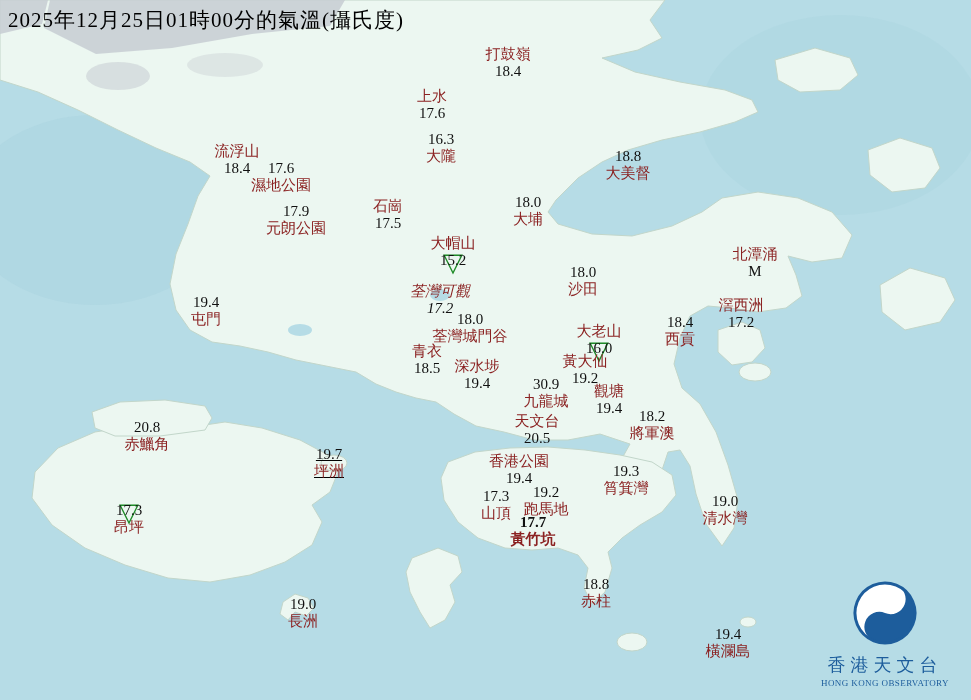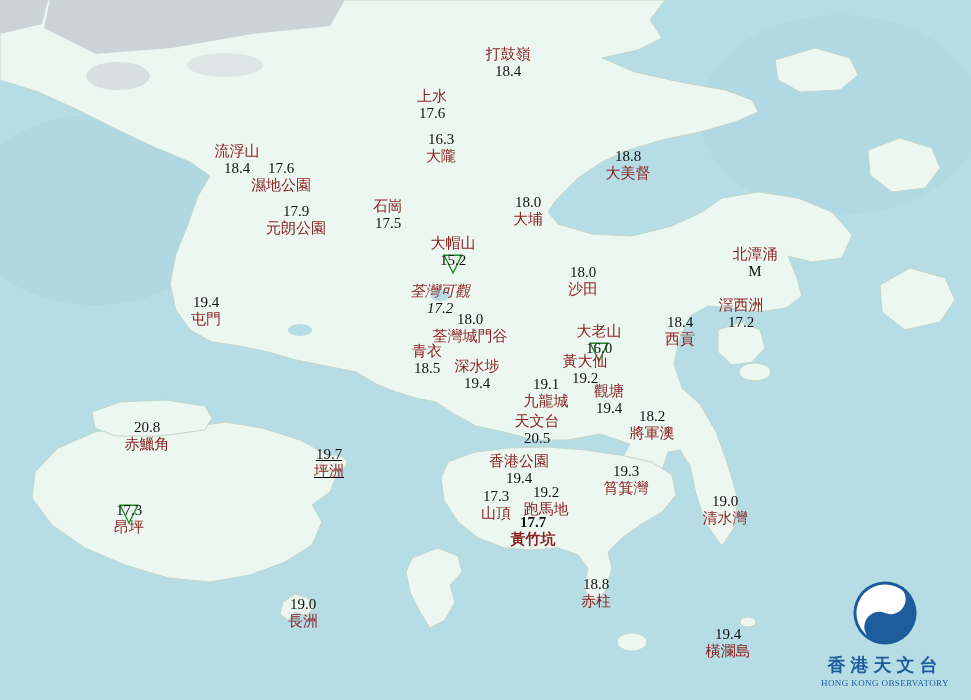--- a/index.html
+++ b/index.html
@@ -34,21 +34,21 @@
   .station .val{position:relative;z-index:2;margin-top:20px;}
   .tri{
     position:absolute;left:50%;top:56%;transform:translate(-50%,-50%);
     font-size:26px;line-height:1;color:var(--marker);z-index:1;
     font-family:"DejaVu Sans",sans-serif;font-weight:bold;
   }
   .logo{
     position:absolute;right:16px;bottom:12px;width:140px;text-align:center;z-index:5;
   }
   .logo-zh{
-    color:var(--logo);font-weight:bold;font-size:18px;letter-spacing:5px;margin-top:2px;
+    color:var(--logo);font-weight:normal;font-size:18px;letter-spacing:5px;margin-top:2px;
   }
   .logo-en{
     color:var(--logo);font-size:9px;letter-spacing:0.4px;margin-top:1px;
     font-family:"Liberation Serif",serif;
   }
 </style>
 </head>
 <body>
 
 <div class="map-wrap">
@@ -83,20 +83,21 @@
     <path fill="var(--land)" stroke="var(--coast)" stroke-width="1" stroke-linejoin="round" d="M718,330 L742,322 L760,330 L765,348 L752,362 L732,365 L718,352 Z"></path>
 
     <path fill="var(--land)" stroke="var(--coast)" stroke-width="1" stroke-linejoin="round" d="M775,60 L815,48 L850,58 L858,75 L840,90 L800,92 L778,80 Z"></path>
     <path fill="var(--land)" stroke="var(--coast)" stroke-width="1" stroke-linejoin="round" d="M868,150 L900,138 L932,148 L940,168 L925,188 L892,192 L870,175 Z"></path>
     <path fill="var(--land)" stroke="var(--coast)" stroke-width="1" stroke-linejoin="round" d="M880,285 L910,268 L945,278 L955,300 L940,322 L905,330 L882,312 Z"></path>
     <ellipse cx="755" cy="372" rx="16" ry="9" fill="var(--land)" stroke="var(--coast)"></ellipse>
     <ellipse cx="632" cy="642" rx="15" ry="9" fill="var(--land)" stroke="var(--coast)"></ellipse>
     <ellipse cx="748" cy="622" rx="8" ry="5" fill="var(--land)" stroke="var(--coast)"></ellipse>
   </svg>
 
+  <div class="title">2025年12月25日01時00分的氣溫(攝氏度)</div>
 
   <div class="stations-layer">
       <div class="station" style="left: 508px; top: 46px;">
     <div class="line name">打鼓嶺</div>
     <div class="line temp"><span class="val">18.4</span></div>
   </div>
       <div class="station" style="left: 432px; top: 88px;">
     <div class="line name">上水</div>
     <div class="line temp"><span class="val">17.6</span></div>
   </div>
@@ -179,21 +180,21 @@
   </div>
       <div class="station" style="left: 477px; top: 358px;">
     <div class="line name">深水埗</div>
     <div class="line temp"><span class="val">19.4</span></div>
   </div>
       <div class="station" style="left: 585px; top: 353px;">
     <div class="line name">黃大仙</div>
     <div class="line temp"><span class="val">19.2</span></div>
   </div>
       <div class="station" style="left: 546px; top: 376px;">
-    <div class="line temp"><span class="val">19.1</span></div>
+    <div class="line temp"><span class="val">30.9</span></div>
         <div class="line name">九龍城</div>
 
   </div>
       <div class="station" style="left: 609px; top: 383px;">
     <div class="line name">觀塘</div>
     <div class="line temp"><span class="val">19.4</span></div>
   </div>
       <div class="station" style="left: 537px; top: 413px;">
     <div class="line name">天文台</div>
     <div class="line temp"><span class="val">20.5</span></div>

